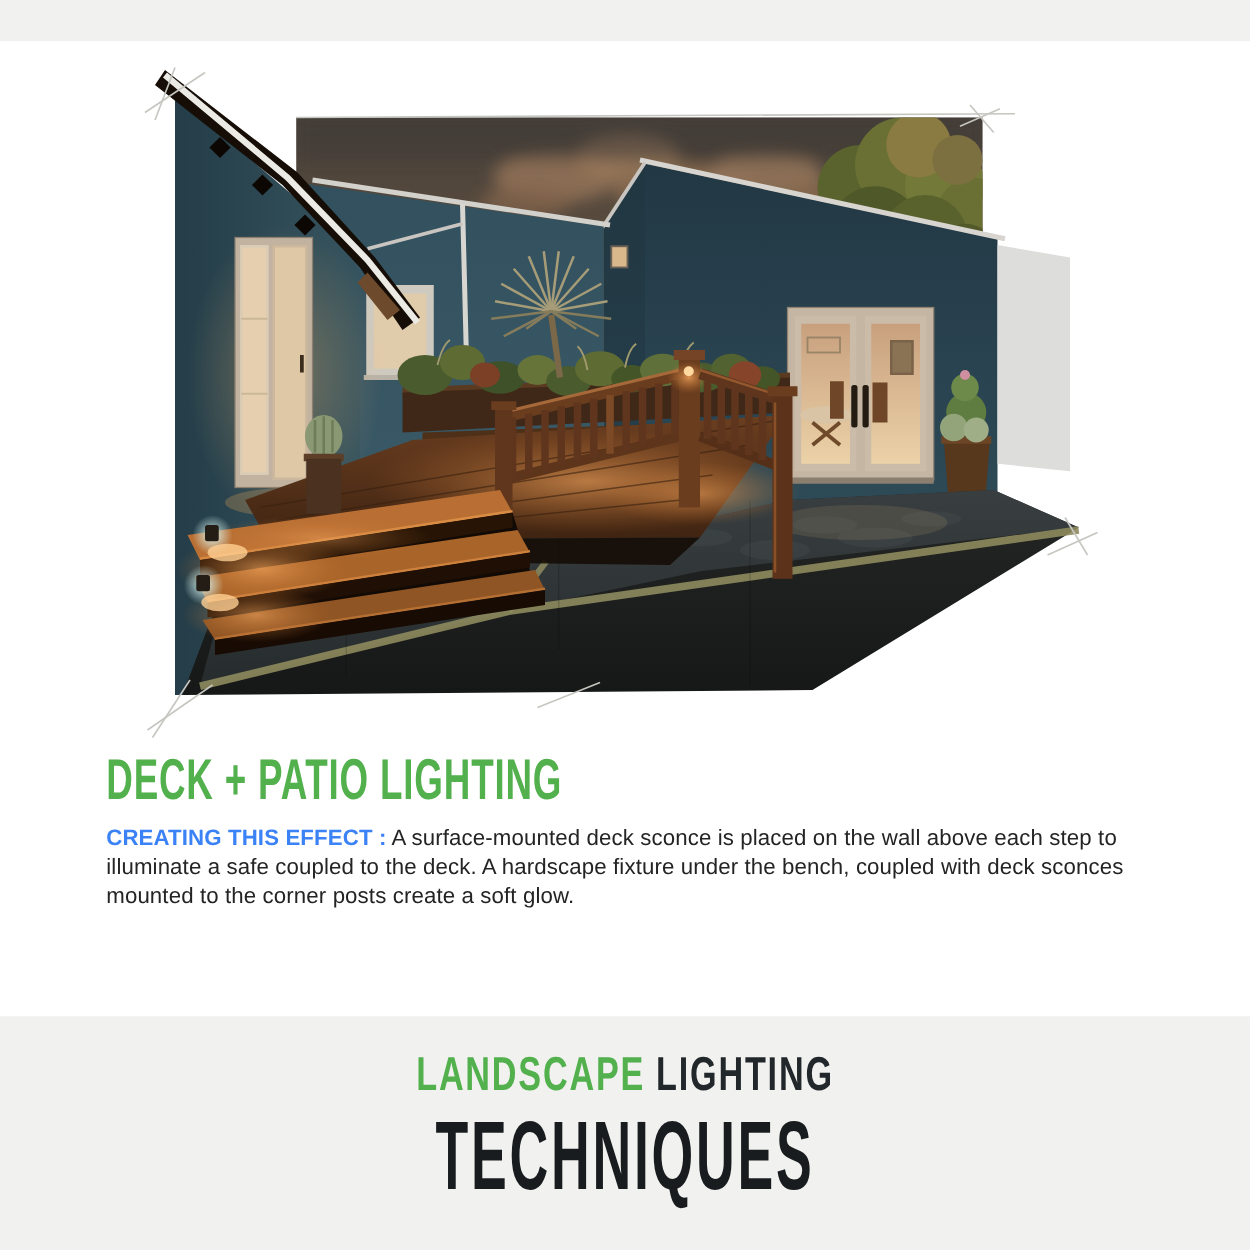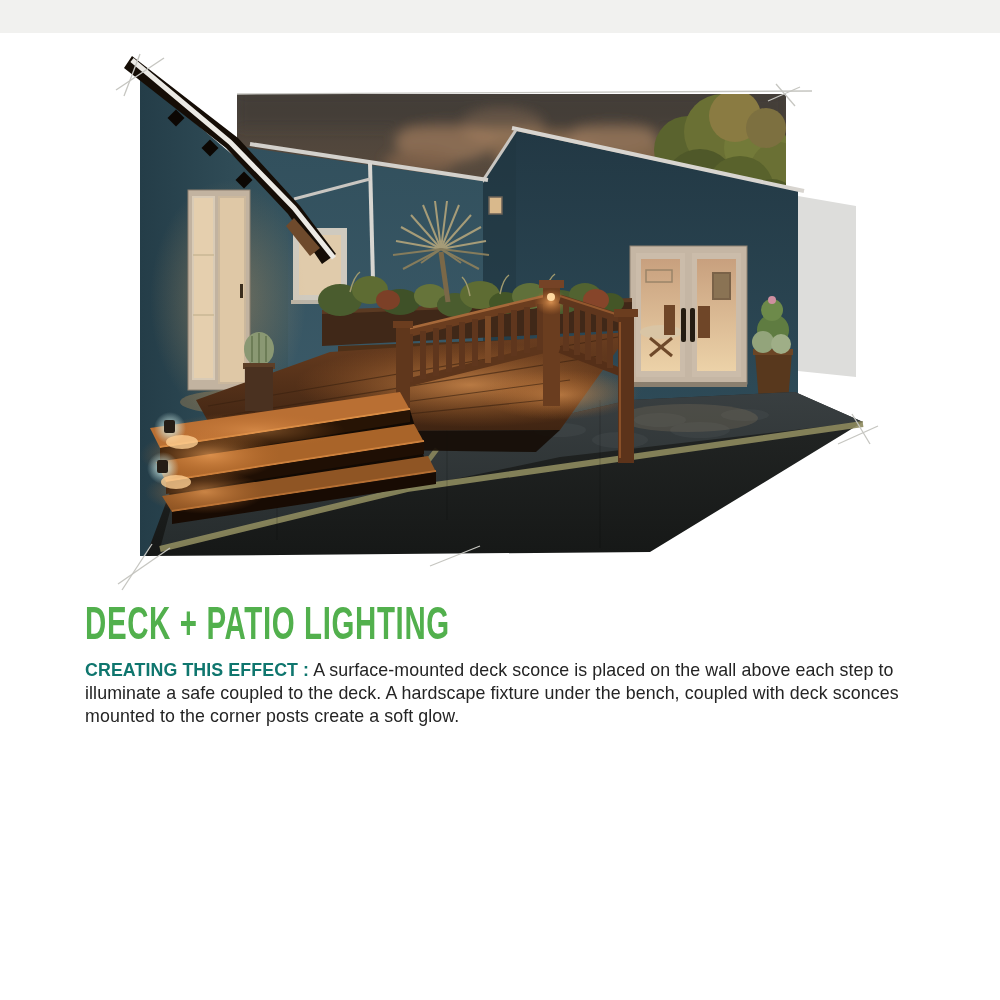--- a/index.html
+++ b/index.html
@@ -7,21 +7,21 @@
         font-family:"Liberation Sans", sans-serif;}
   .top-strip{position:absolute;left:0;top:0;width:1000px;height:33px;background:#f1f1ef;}
   .hero{position:absolute;left:0;top:0;width:1000px;height:620px;}
   .hero svg{display:block;}
   .article{position:absolute;left:85px;top:600px;width:845px;}
   .headline{margin:0;color:#52b04d;font-size:46px;font-weight:700;line-height:1;
             letter-spacing:1px;transform:scaleX(0.64);transform-origin:left top;white-space:nowrap;}
   .para{margin:0;color:#242424;font-size:17.8px;line-height:23px;letter-spacing:0.1px;}
   .para1{margin-top:16px;}
   .para2{margin-top:13px;}
-  .effect-label{font-weight:700;color:#0f766e;text-align:right;}
+  .effect-label{font-weight:700;color:#3b82f6;text-align:right;}
   .footer{position:absolute;left:0;top:813px;width:1000px;height:187px;background:#f1f1ef;text-align:center;}
   .brand-line1{margin-top:28px;font-size:38px;font-weight:700;letter-spacing:2px;line-height:1;
                transform:scaleX(0.72);transform-origin:center top;white-space:nowrap;color:#22272b;}
   .brand-word1{color:#52b04d;margin-right:12px;}
   .brand-line2{margin-top:6px;font-size:78px;font-weight:700;letter-spacing:4px;line-height:1;
                transform:scaleX(0.55);transform-origin:center top;white-space:nowrap;color:#181c1e;}
 </style>
 </head>
 <body>
 
@@ -366,14 +366,18 @@
       <line x1="852" y1="414" x2="870" y2="444"></line>
     </g>
   </svg>
   </div>
 
   <section class="article">
     <h1 class="headline">DECK + PATIO LIGHTING</h1>
     <p class="para para2"><span class="effect-label">CREATING THIS EFFECT :</span><span> A surface-mounted deck sconce is placed on the wall above each step to illuminate a safe coupled to the deck. A hardscape fixture under the bench, coupled with deck sconces mounted to the corner posts create a soft glow.</span></p>
   </section>
 
+  <footer class="footer">
+    <div class="brand-line1"><span class="brand-word1">LANDSCAPE</span><span class="brand-word2">LIGHTING</span></div>
+    <div class="brand-line2">TECHNIQUES</div>
+  </footer>
 
 </div>
 
 </body></html>

